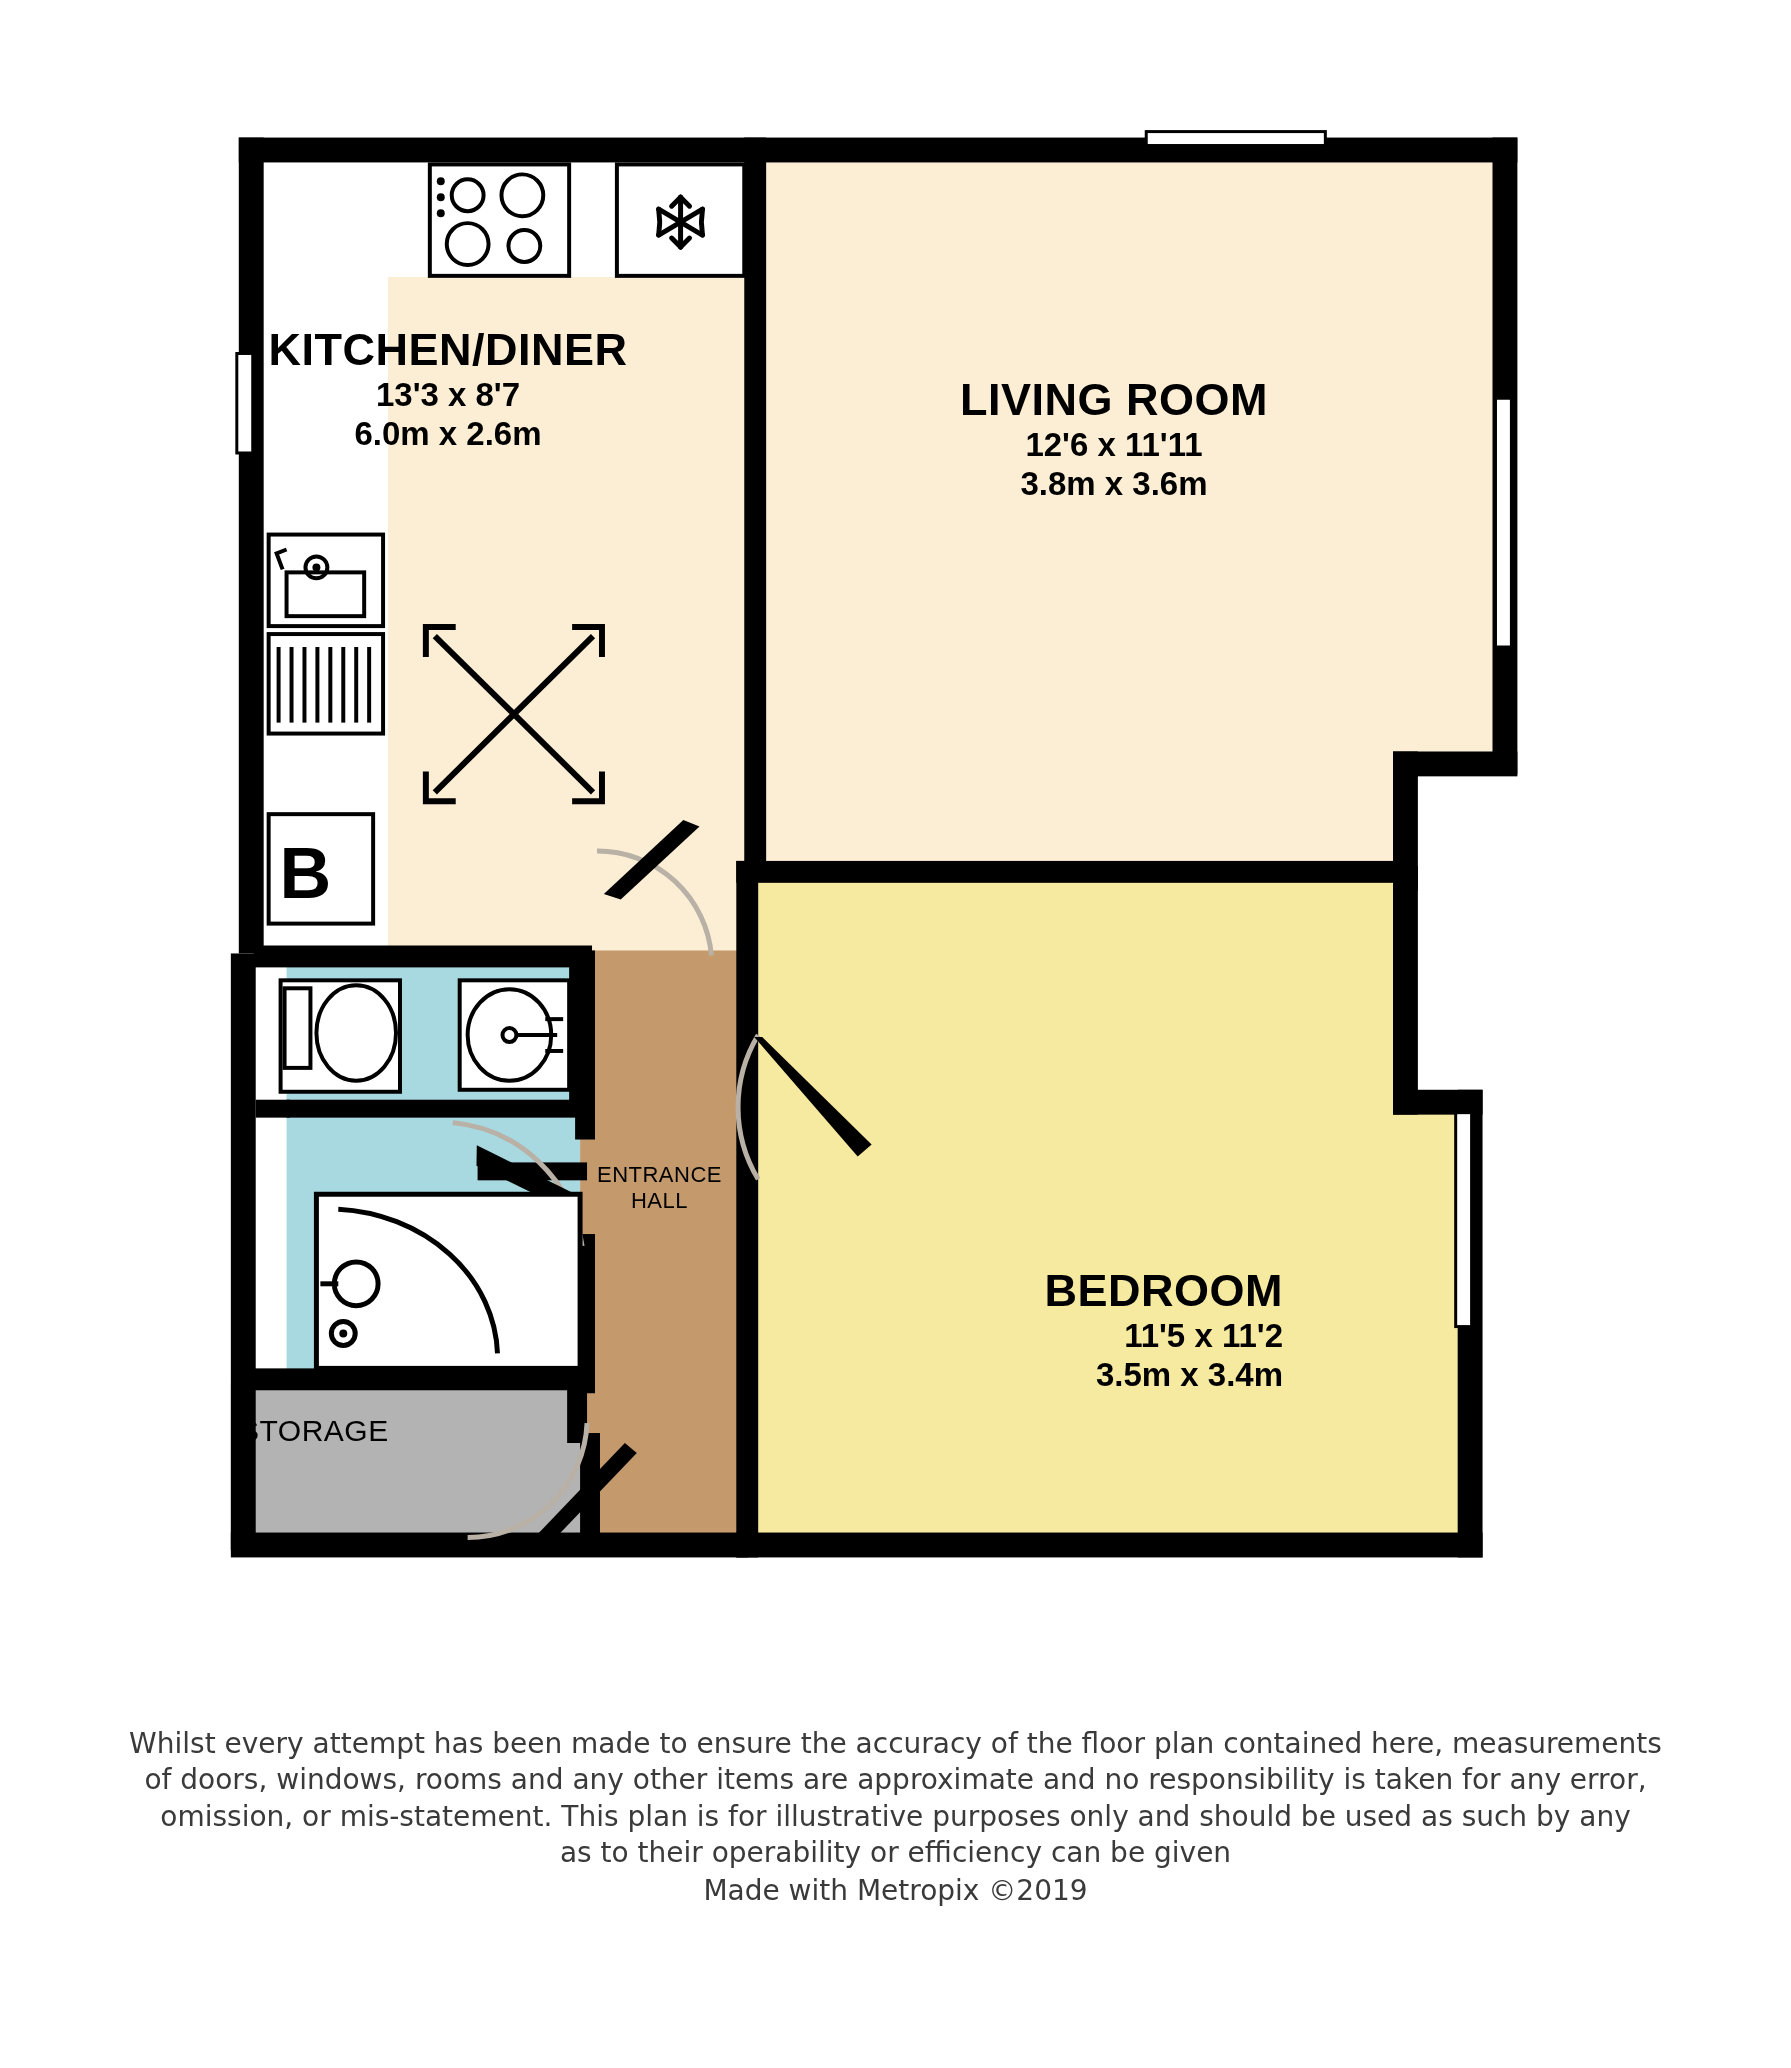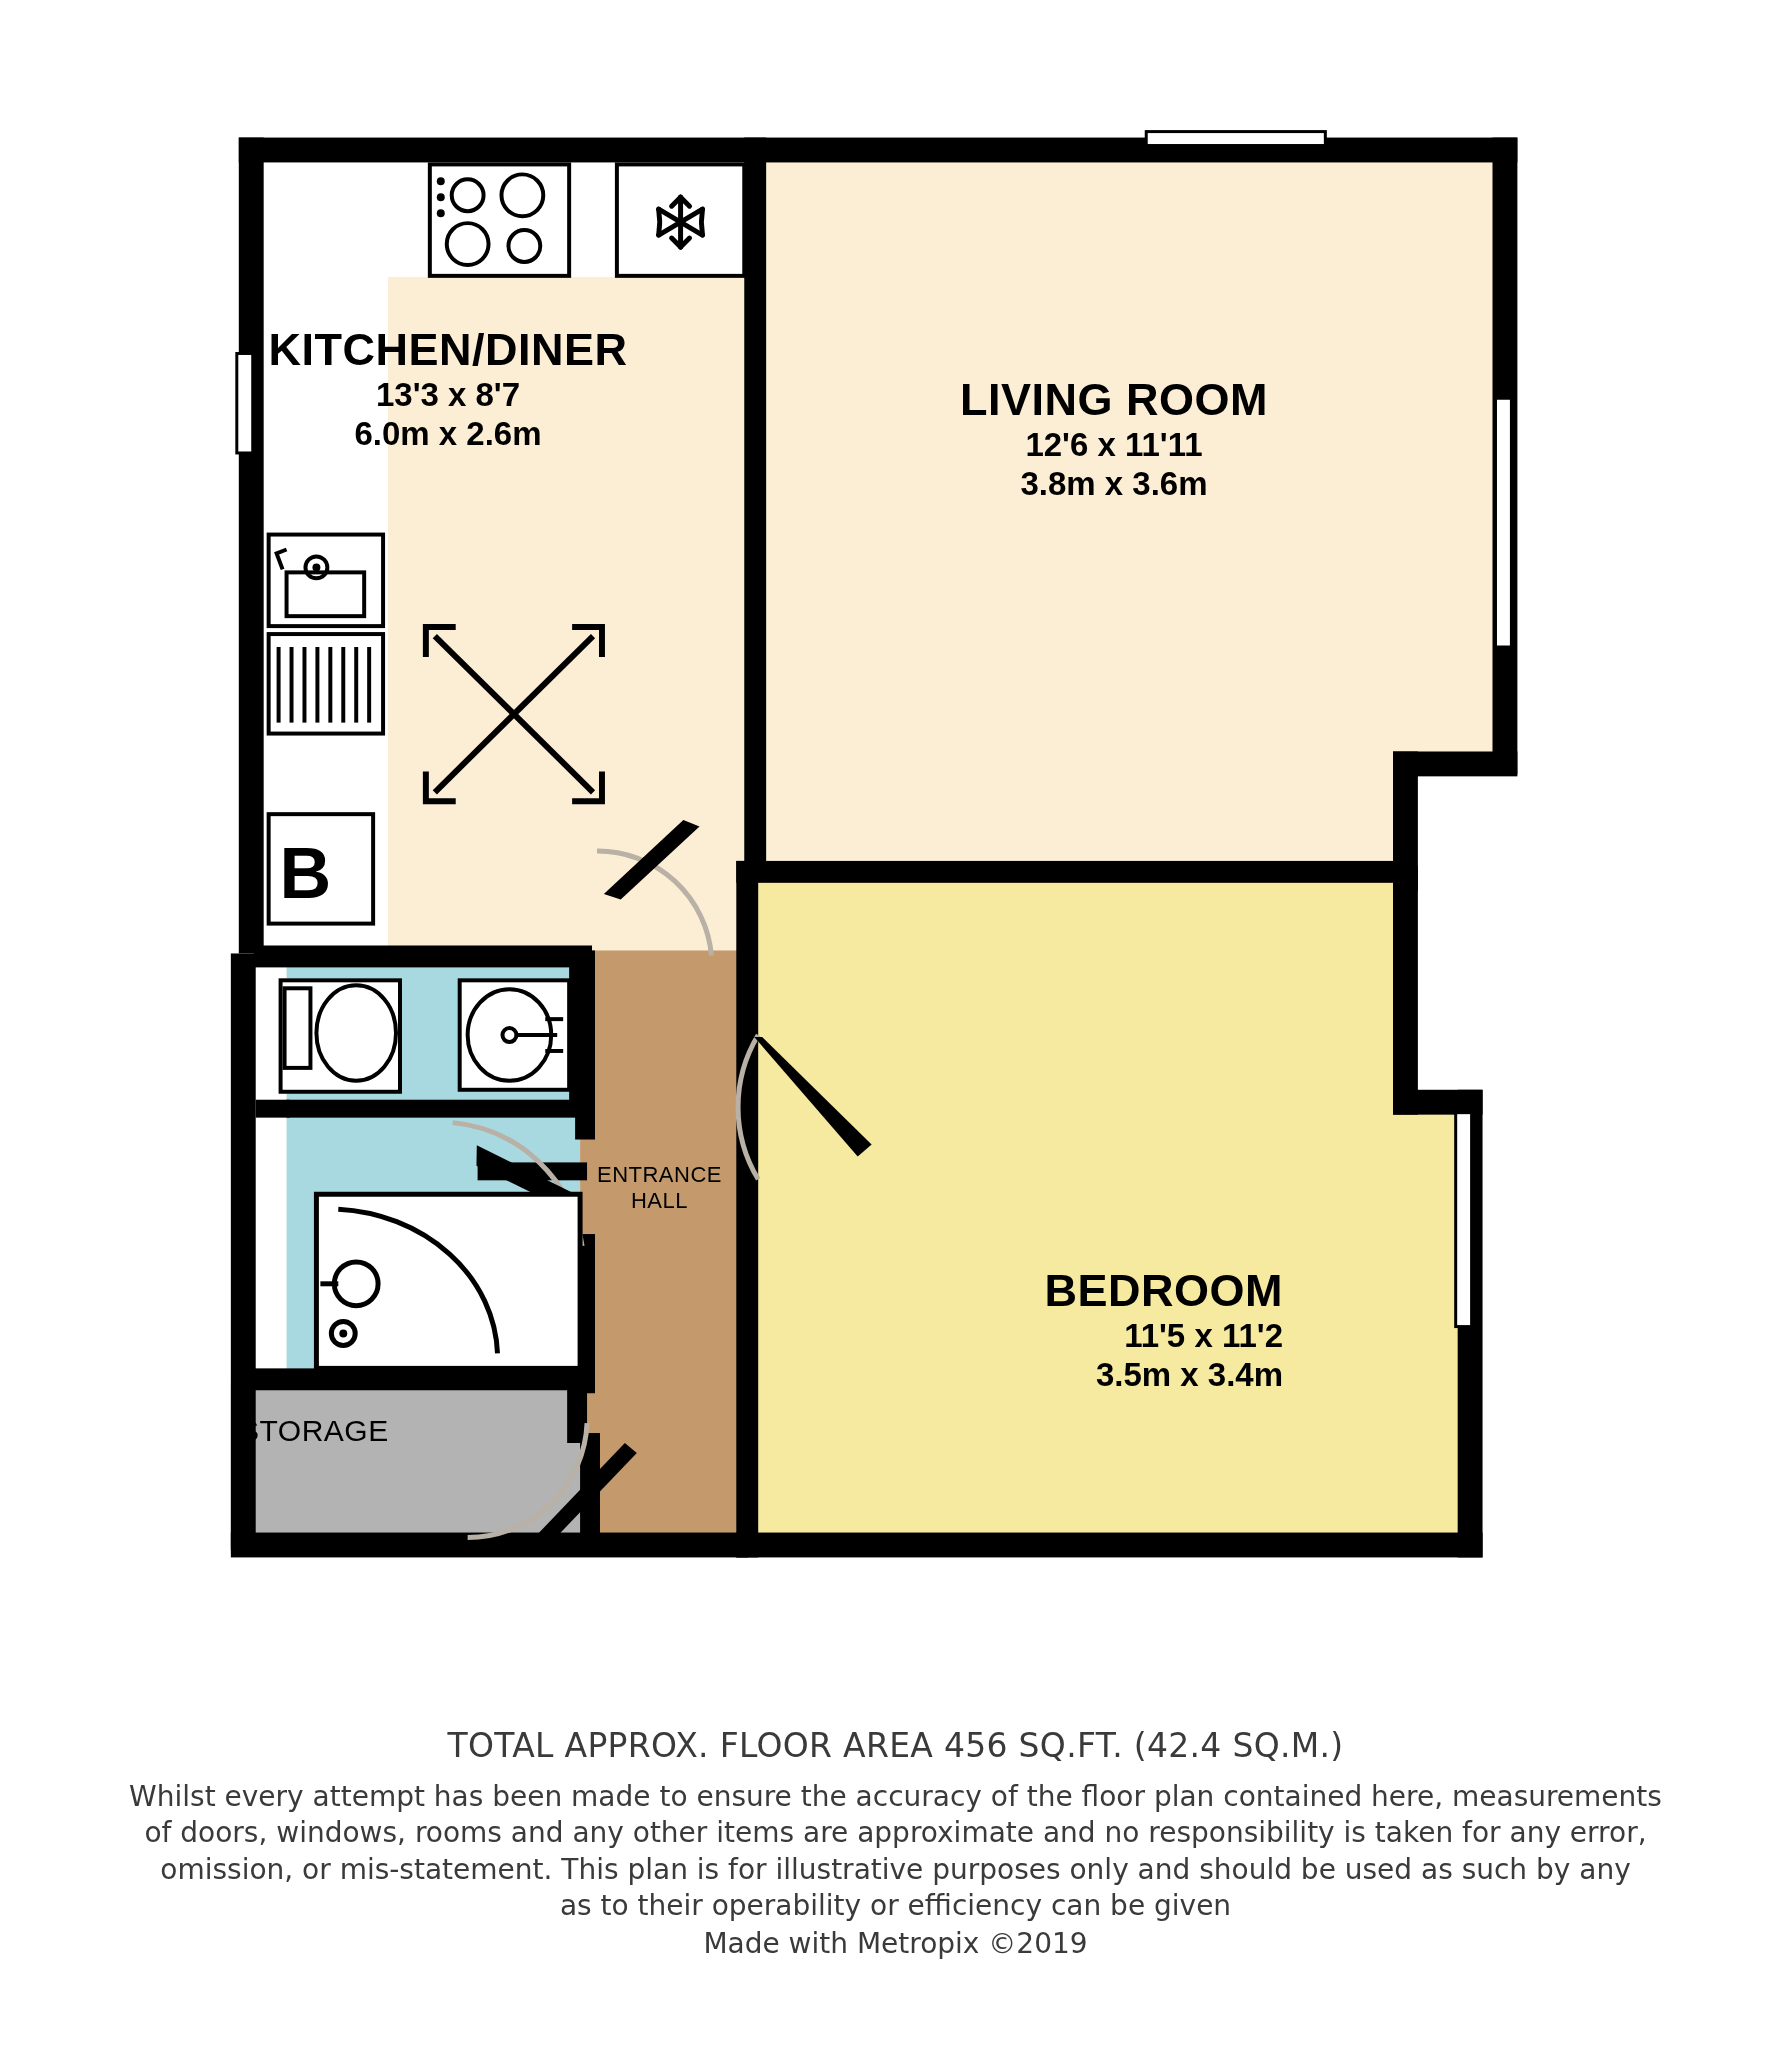--- a/index.html
+++ b/index.html
@@ -288,21 +288,20 @@
     <span class="name">HALL</span>
   </div>
 
   <div class="label storage" style="left:239px; top:1413px; width:229px; text-align:left;">
     <span class="name">STORAGE</span>
   </div>
 
 </div>
 
 <div id="footer">
-  <div class="total">TOTAL APPROX. FLOOR AREA 456 SQ.FT. (42.4 SQ.M.)</div>
   <div class="disclaimer">
     <div>Whilst every attempt has been made to ensure the accuracy of the floor plan contained here, measurements</div>
     <div>of doors, windows, rooms and any other items are approximate and no responsibility is taken for any error,</div>
     <div>omission, or mis-statement. This plan is for illustrative purposes only and should be used as such by any</div>
     <div>as to their operability or efficiency can be given</div>
   </div>
   <div class="made">Made with Metropix ©2019</div>
 </div>
 
 

